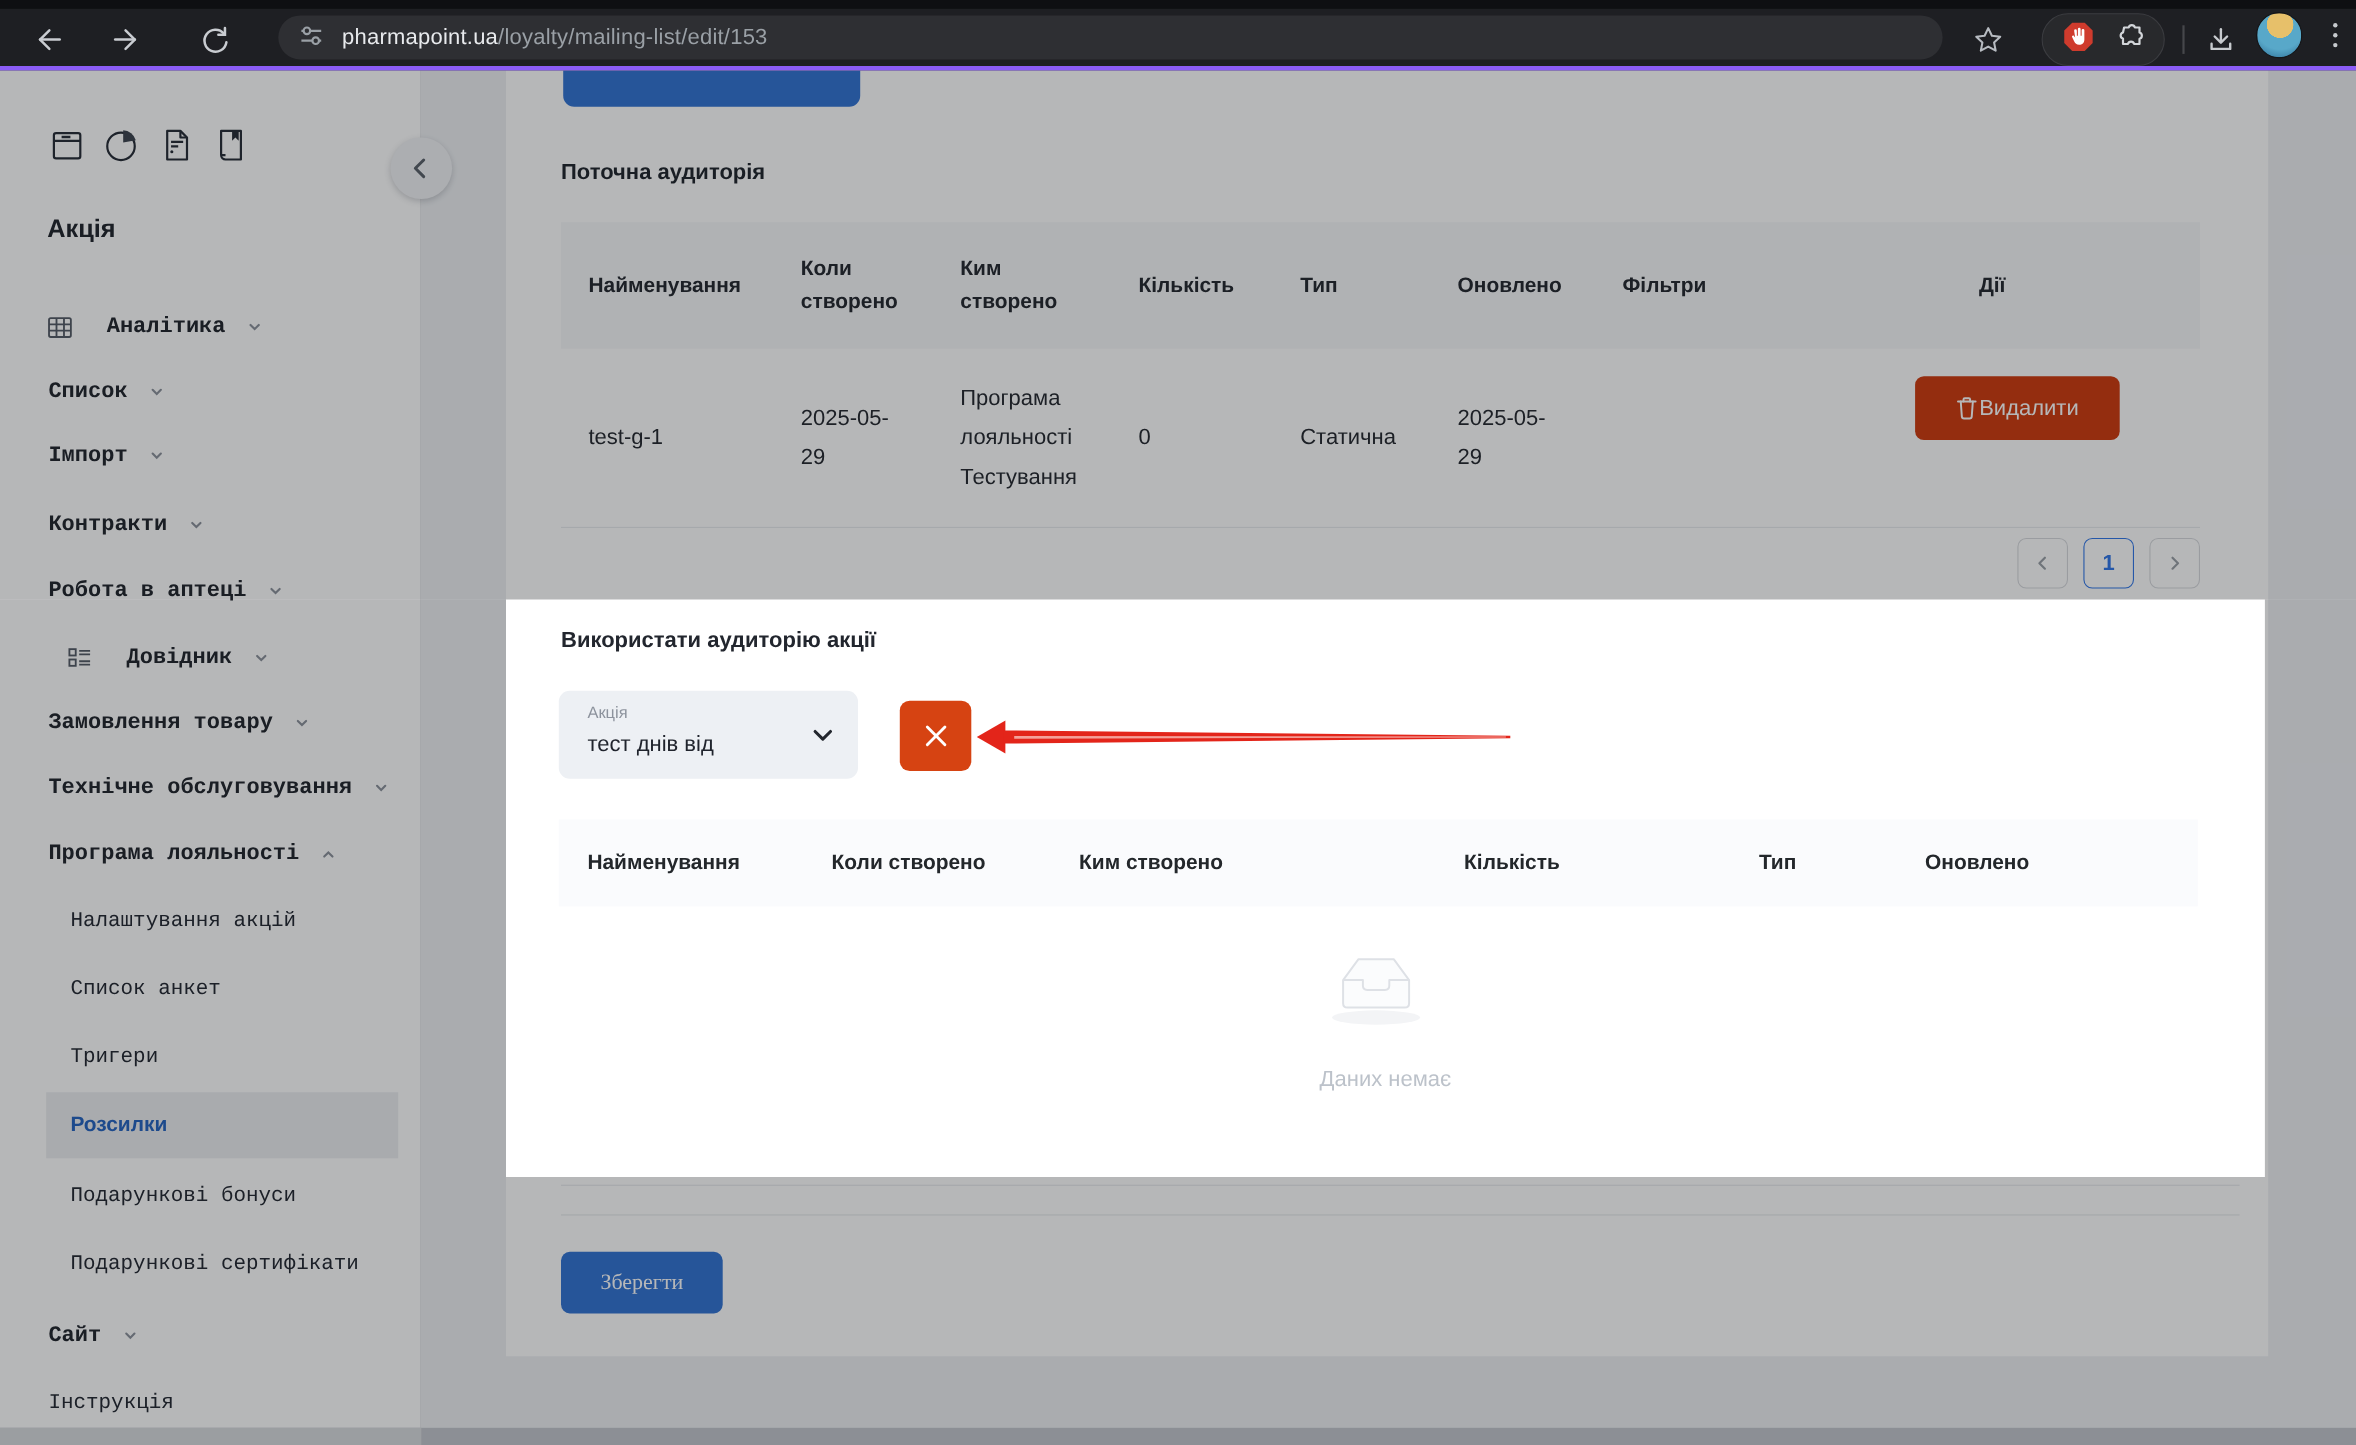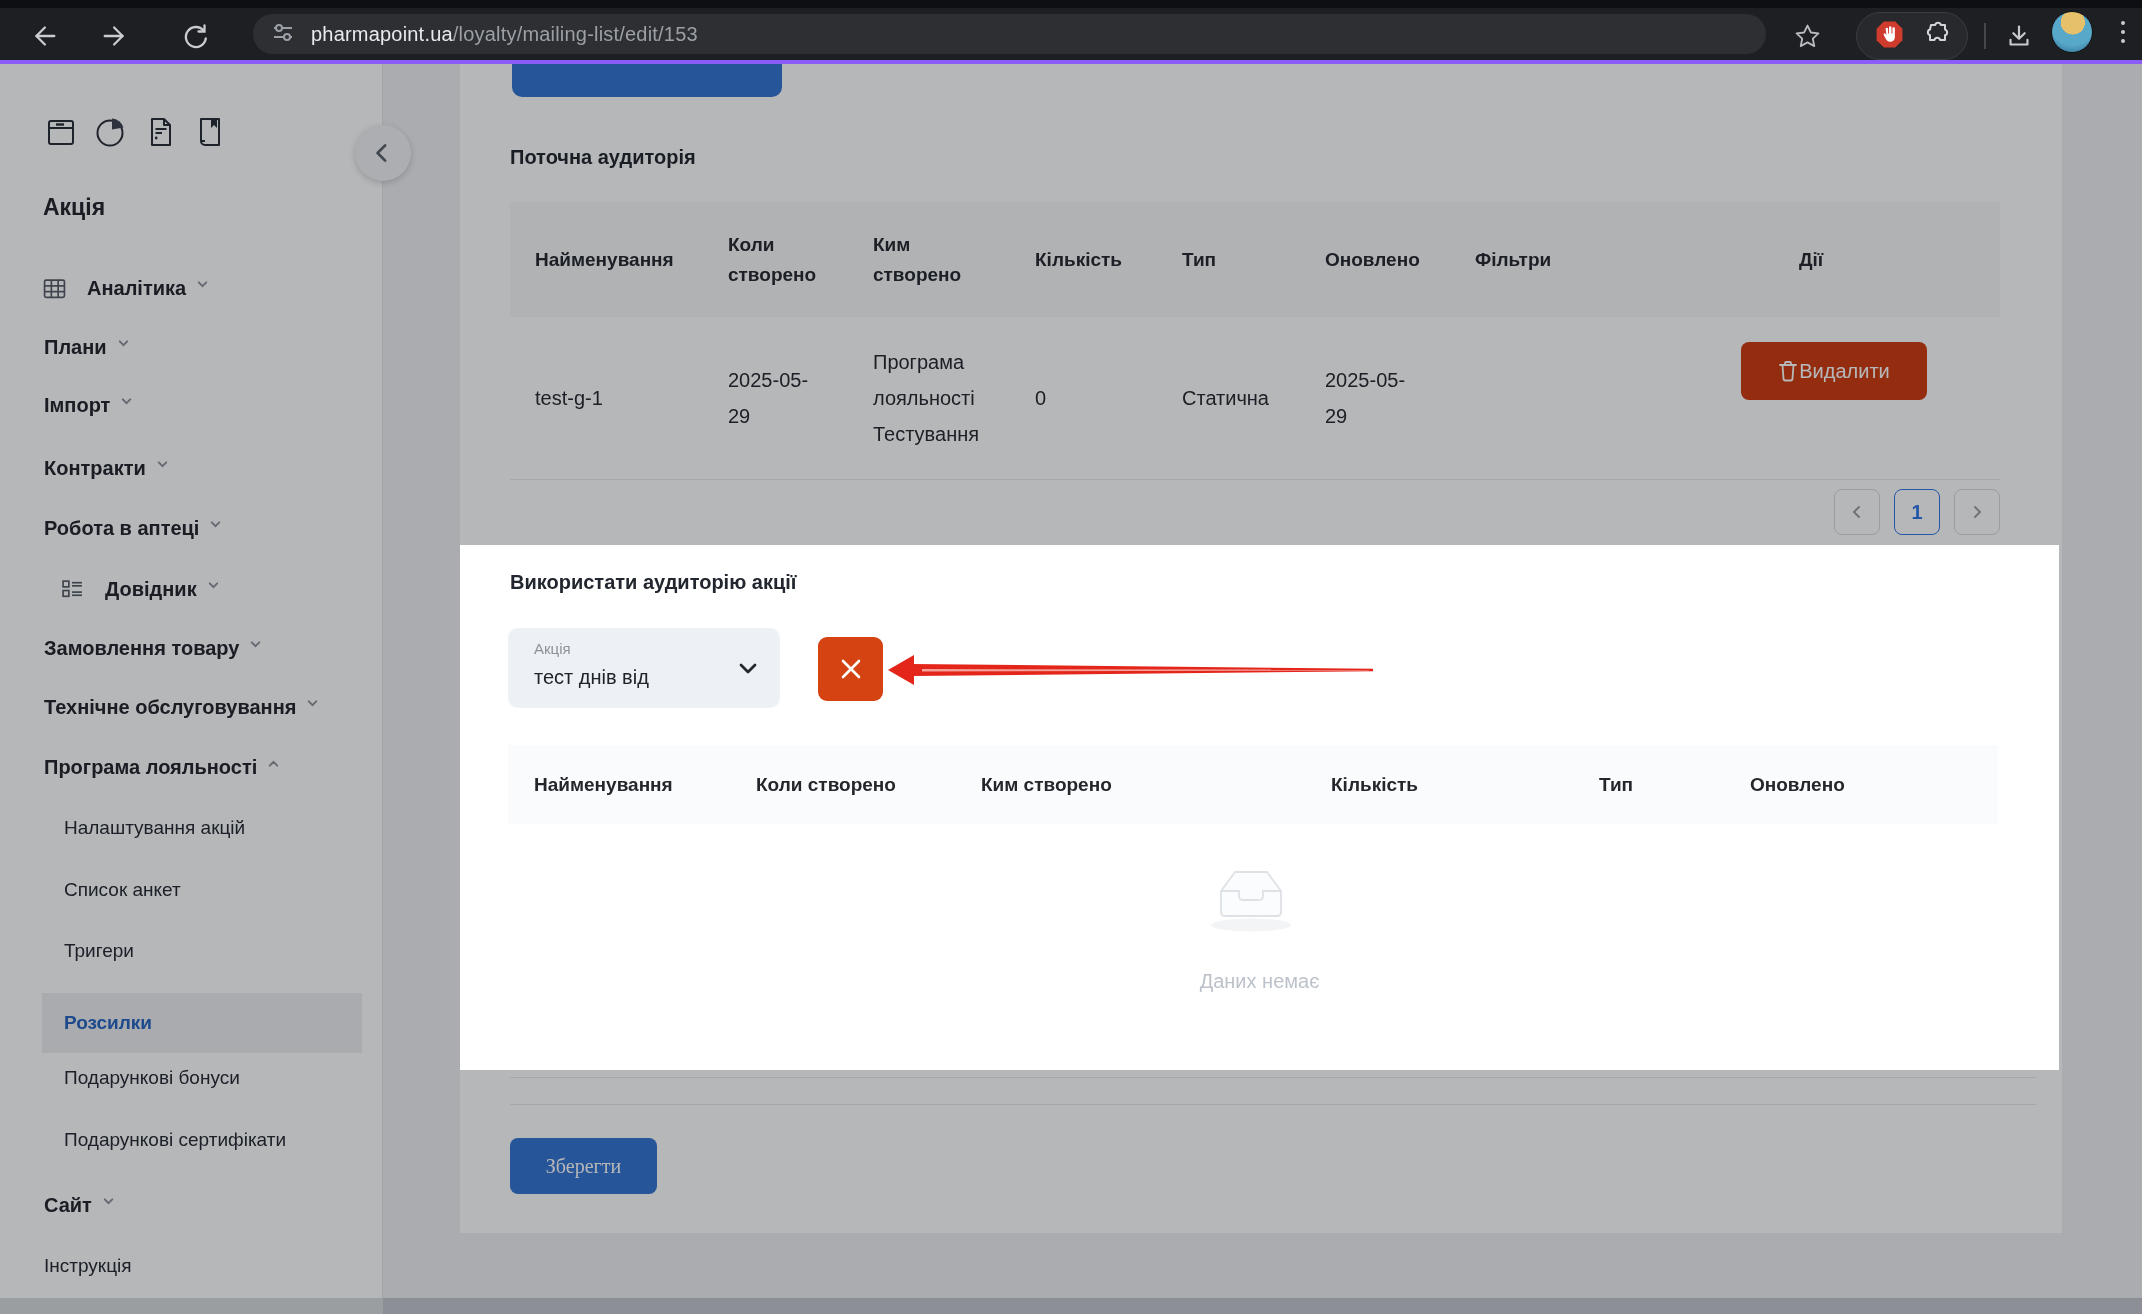--- a/index.html
+++ b/index.html
@@ -31,21 +31,21 @@
 
   
   .sidebar { position:absolute; left:0; top:64px; width:383px; height:1234px;
     background:#ffffff; border-right:1px solid #e3e5e8; z-index:1; }
   .side-icons { position:absolute; left:45px; top:50px; display:flex; gap:17px; }
   .side-icons .sico { cursor:pointer; }
   .collapse-btn { position:absolute; left:355px; top:61px; width:56px; height:56px; border-radius:50%;
     background:#f1f2f5; box-shadow:0 2px 6px rgba(40,45,60,.22); display:flex; align-items:center; justify-content:center;
     cursor:pointer; z-index:3; }
   .menu-title { position:absolute; left:43px; top:130px; font-size:23px; font-weight:600; color:#20242c; }
-  .nav-item { position:absolute; display:flex; gap:9px; height:40px; cursor:pointer; white-space:nowrap; }
+  .nav-item { position:absolute; display:flex; align-items:center; gap:19px; height:40px; cursor:pointer; white-space:nowrap;font-family:Liberation Mono, monospace; }
   .nav-item .lbl-bold { font-size:20px; font-weight:700; color:#20242c; }
   .nav-item .lbl-sub  { font-size:19px; font-weight:400; color:#232832; }
   .nav-item .ic { display:flex; margin-right:12px; }
   .nav-active { position:absolute; left:42px; width:320px; height:60px; background:#eceef1;
     display:flex; align-items:center; padding-left:22px; cursor:pointer; }
   .nav-active span { font-size:19px; font-weight:600; color:#2563c0; }
 
   
   .card { position:absolute; left:460px; top:64px; width:1602px; height:1169px; background:#ffffff; overflow:hidden; z-index:1; }
   .top-partial-btn { position:absolute; left:52px; top:-27px; width:270px; height:60px;
@@ -212,21 +212,21 @@
             <line x1="8" y1="3" x2="8" y2="19.5"></line>
             <line x1="14.5" y1="3" x2="14.5" y2="19.5"></line>
           </svg>
         </span>
       <span class="lbl-bold">Аналітика</span>
       <svg width="15" height="15" viewBox="0 0 14 14" fill="none" stroke="#8b919b" stroke-width="1.8" stroke-linecap="round">
           <path d="M3.5 5 L7 8.5 L10.5 5"></path>
         </svg>
     </div>
     <div class="nav-item" style="left:44px; top:272px">
-      <span class="lbl-bold">Плани</span>
+      <span class="lbl-bold">Список</span>
       <svg width="15" height="15" viewBox="0 0 14 14" fill="none" stroke="#8b919b" stroke-width="1.8" stroke-linecap="round">
           <path d="M3.5 5 L7 8.5 L10.5 5"></path>
         </svg>
     </div>
     <div class="nav-item" style="left:44px; top:330px">
       <span class="lbl-bold">Імпорт</span>
       <svg width="15" height="15" viewBox="0 0 14 14" fill="none" stroke="#8b919b" stroke-width="1.8" stroke-linecap="round">
           <path d="M3.5 5 L7 8.5 L10.5 5"></path>
         </svg>
     </div>

